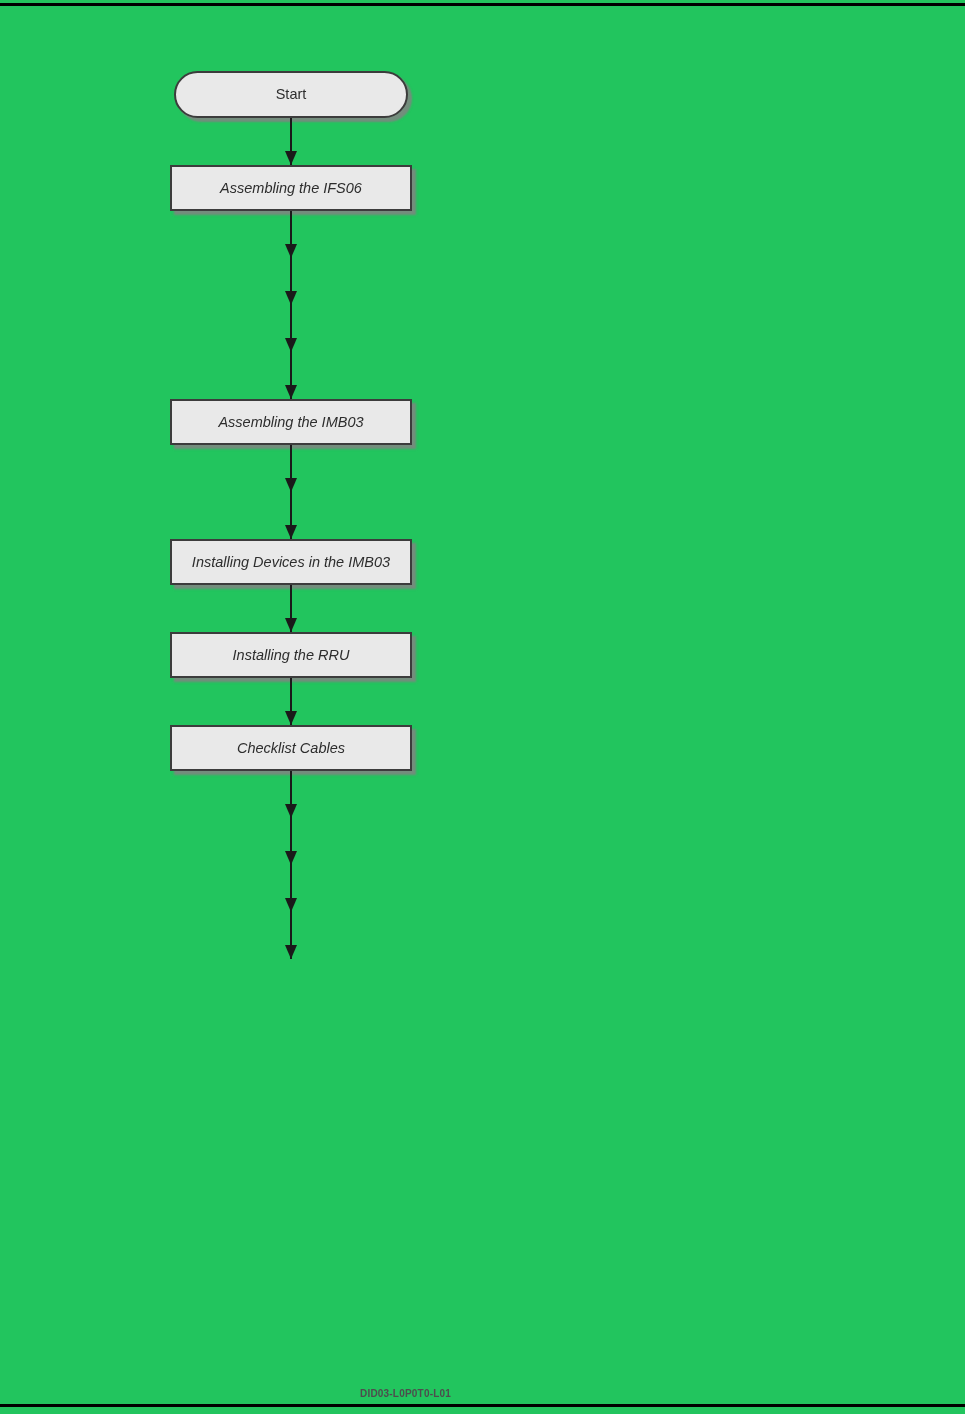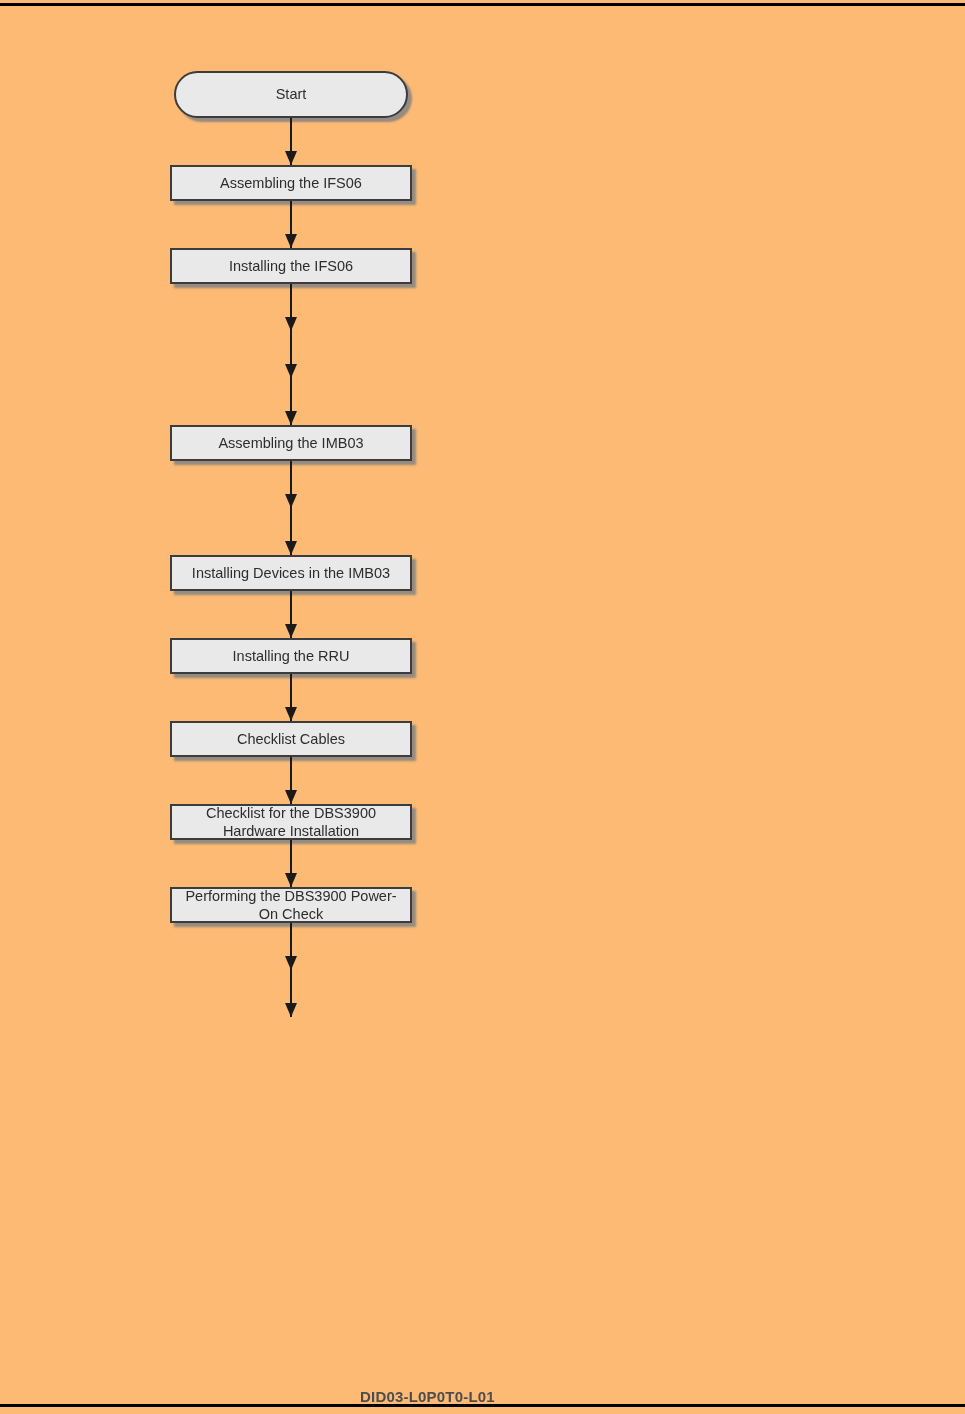--- a/index.html
+++ b/index.html
@@ -4,21 +4,21 @@
 <style>
   html, body {
     margin: 0;
     padding: 0;
     background: #ffffff;
   }
   .page {
     position: relative;
     width: 965px;
     height: 1414px;
-    background: #fdba74;
+    background: #22c55e;
     font-family: "Liberation Sans", sans-serif;
     overflow: hidden;
   }
   .rule {
     position: absolute;
     left: 0;
     right: 0;
     height: 3px;
     background: var(--rule-color, #000);
   }
@@ -43,21 +43,22 @@
     background: var(--node-fill, #e9e9e9);
     border: 2px solid var(--node-border, #3c3c3c);
     box-shadow: 4px 4px 2px var(--node-shadow, rgba(130,130,130,0.85));
     color: var(--text-color, #2d2d2d);
     font-size: 14.5px;
     line-height: 1.25;
     padding: 2px 8px;
   }
   .node.process {
     width: 242px;
-    height: 36px;
+    height: 46px;
+    font-style: italic;
   }
   .node.terminator {
     width: 234px;
     height: 47px;
     border-radius: 24px;
   }
   .arrow {
     position: relative;
     width: 2px;
     height: 47px;
@@ -72,53 +73,50 @@
     width: 0;
     height: 0;
     border-left: 6px solid transparent;
     border-right: 6px solid transparent;
     border-top: 14px solid var(--arrow-color, #1a1a1a);
   }
   .caption {
     position: absolute;
     top: 1388px;
     left: 360px;
-    font-size: 15px;
+    font-size: 10px;
     font-weight: bold;
     letter-spacing: 0.2px;
     color: var(--caption-color, #4d4d4d);
   }
 </style>
 </head>
 <body>
 
 <div class="page" style="--node-fill: #e9e9e9; --node-border: #3c3c3c; --node-shadow: rgba(130,130,130,0.85); --arrow-color: #1a1a1a; --text-color: #2d2d2d; --caption-color: #4d4d4d; --rule-color: #000000;">
   <div class="rule rule-top"></div>
 
   <div class="flow" id="flow">
       <div class="node terminator">Start</div>
       <div class="arrow"></div>
       <div class="node process">Assembling the IFS06</div>
       <div class="arrow"></div>
-      <div class="node process">Installing the IFS06</div>
       <div class="arrow"></div>
       <div class="arrow"></div>
       <div class="arrow"></div>
       <div class="node process">Assembling the IMB03</div>
       <div class="arrow"></div>
       <div class="arrow"></div>
       <div class="node process">Installing Devices in the IMB03</div>
       <div class="arrow"></div>
       <div class="node process">Installing the RRU</div>
       <div class="arrow"></div>
       <div class="node process">Checklist Cables</div>
       <div class="arrow"></div>
-      <div class="node process">Checklist for the DBS3900 Hardware Installation</div>
       <div class="arrow"></div>
-      <div class="node process">Performing the DBS3900 Power-On Check</div>
       <div class="arrow"></div>
       <div class="arrow"></div>
     </div>
 
   <div class="caption">DID03-L0P0T0-L01</div>
 
   <div class="rule rule-bottom"></div>
 </div>
 
 </body></html>

